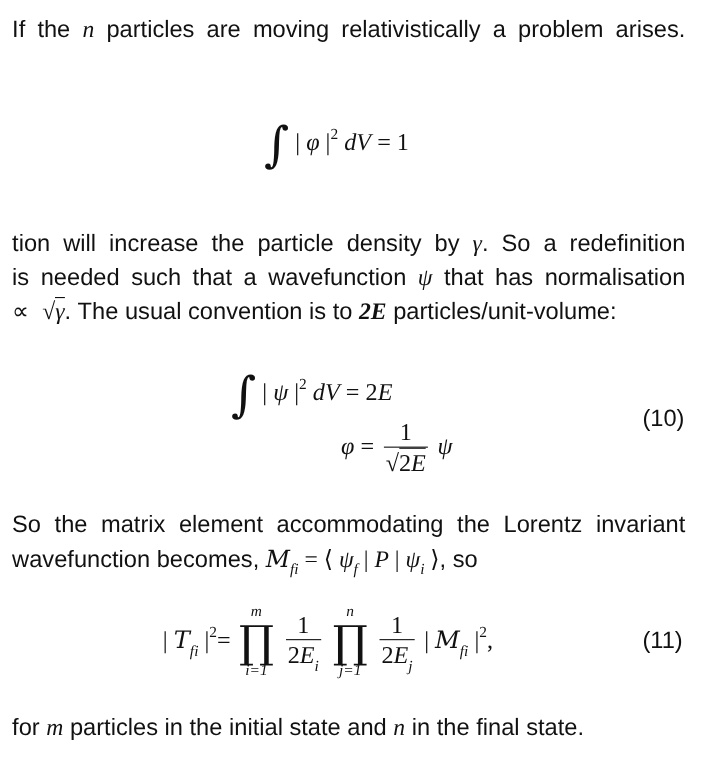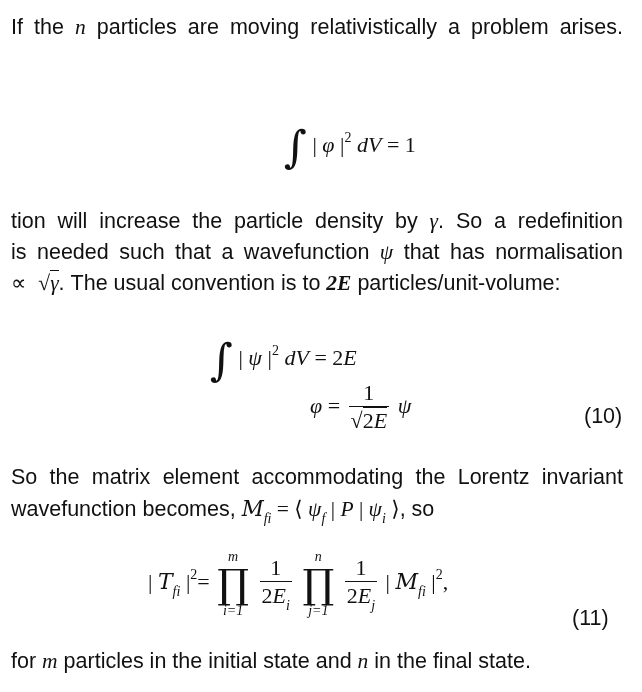--- a/index.html
+++ b/index.html
@@ -12,34 +12,34 @@
   .mr { font-family: "Liberation Serif", serif; font-style: normal; }
   .bold-it { font-family: "Liberation Serif", serif; font-style: italic; font-weight: bold; }
   .ref { display: inline-block; border: 1.5px solid #e00000; padding: 0 1px; line-height: 22px; margin: 0 1px; }
   .eq { position: absolute; font-family: "Liberation Serif", serif; font-size: 22px; white-space: nowrap; }
   .int { font-size: 44px; line-height: 44px; position: relative; top: 10px; font-style: normal; font-family: "DejaVu Serif", serif; }
   .sup { font-size: 14px; position: relative; top: -10px; font-style: normal; }
   .sub { font-size: 14px; position: relative; top: 7px; }
   .frac { display: inline-block; vertical-align: middle; text-align: center; margin: 0 3px; }
   .frac .num { display: block; padding: 0 2px; line-height: 26px; }
   .frac .den { display: block; border-top: 1.2px solid #111; padding: 0 2px; line-height: 28px; }
-  .eqnum { position: absolute; font-family: "Liberation Sans", sans-serif; font-size: 21.5px; margin-top: 36px; }
+  .eqnum { position: absolute; font-family: "Liberation Sans", sans-serif; font-size: 21.5px; }
   .prod { display: inline-block; vertical-align: middle; text-align: center; margin: 0 2px; }
   .prod .lim { display: block; font-size: 14px; font-style: italic; line-height: 14px; }
   .prod .sym { display: block; font-size: 40px; line-height: 40px; font-style: normal; font-family: "DejaVu Serif", serif; }
   .cal { font-family: "DejaVu Serif", serif; font-style: italic; }
 </style>
 </head>
 <body>
 
 <div class="page">
 
   <div class="txt just" style="top:12px;"><span>If the </span><span class="m">n</span><span> particles are moving relativistically a problem arises.</span></div>
 
-  <div class="eq" style="left:240px; top:115px;margin-left:44px;">
+  <div class="eq" style="left:240px; top:100px;">
     <span class="int">∫</span>
     <span class="mr">| </span><span class="m">φ</span><span class="mr"> |</span><span class="sup">2</span><span class="m"> dV</span><span class="mr"> = 1</span>
   </div>
 
   <div class="txt just" style="top:206px;"><span>tion will increase the particle density by </span><span class="m">γ</span><span>.  So a redefinition</span></div>
   <div class="txt just" style="top:237px;"><span>is needed such that a wavefunction </span><span class="m">ψ</span><span> that has normalisation</span></div>
   <div class="txt line" style="top:268px;"><span class="mr">∝</span>&nbsp;&nbsp;<span class="mr">√</span><span class="m" style="border-top:1.2px solid #111;">γ</span><span>. The usual convention is to </span><span class="bold-it">2E</span><span> particles/unit-volume:</span></div>
 
   <div class="eq" style="left:210px; top:328px;">
     <span class="int">∫</span>
@@ -74,17 +74,17 @@
       <span class="lim">n</span>
       <span class="sym">∏</span>
       <span class="lim">j=1</span>
     </span>
     <span class="frac">
       <span class="num mr">1</span>
       <span class="den"><span class="mr">2</span><span class="m">E</span><span class="m sub">j</span></span>
     </span>
     <span class="mr"> | </span><span class="cal">M</span><span class="m sub">fi</span><span class="mr"> |</span><span class="sup">2</span><span class="mr">,</span>
   </div>
-  <div class="eqnum" style="left:572px; top:570px;">(11)</div>
+  <div class="eqnum" style="left:584px; top:570px;">(11)</div>
 
   <div class="txt line" style="top:646px;"><span>for </span><span class="m">m</span><span> particles in the initial state and </span><span class="m">n</span><span> in the final state.</span></div>
 
 </div>
 
 </body></html>

